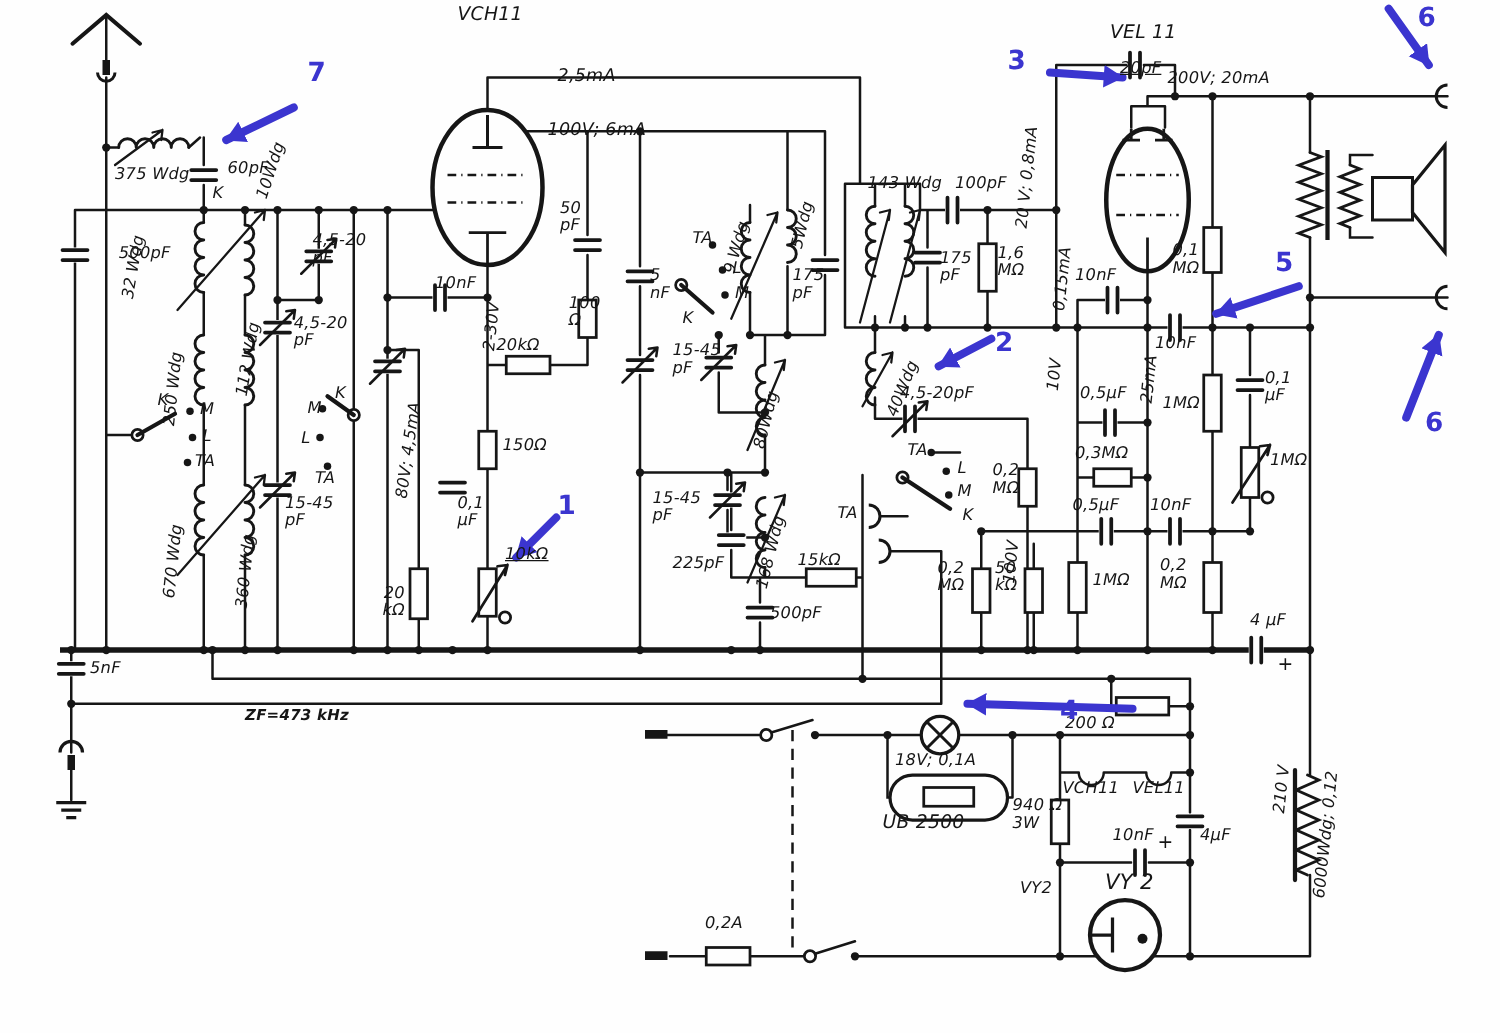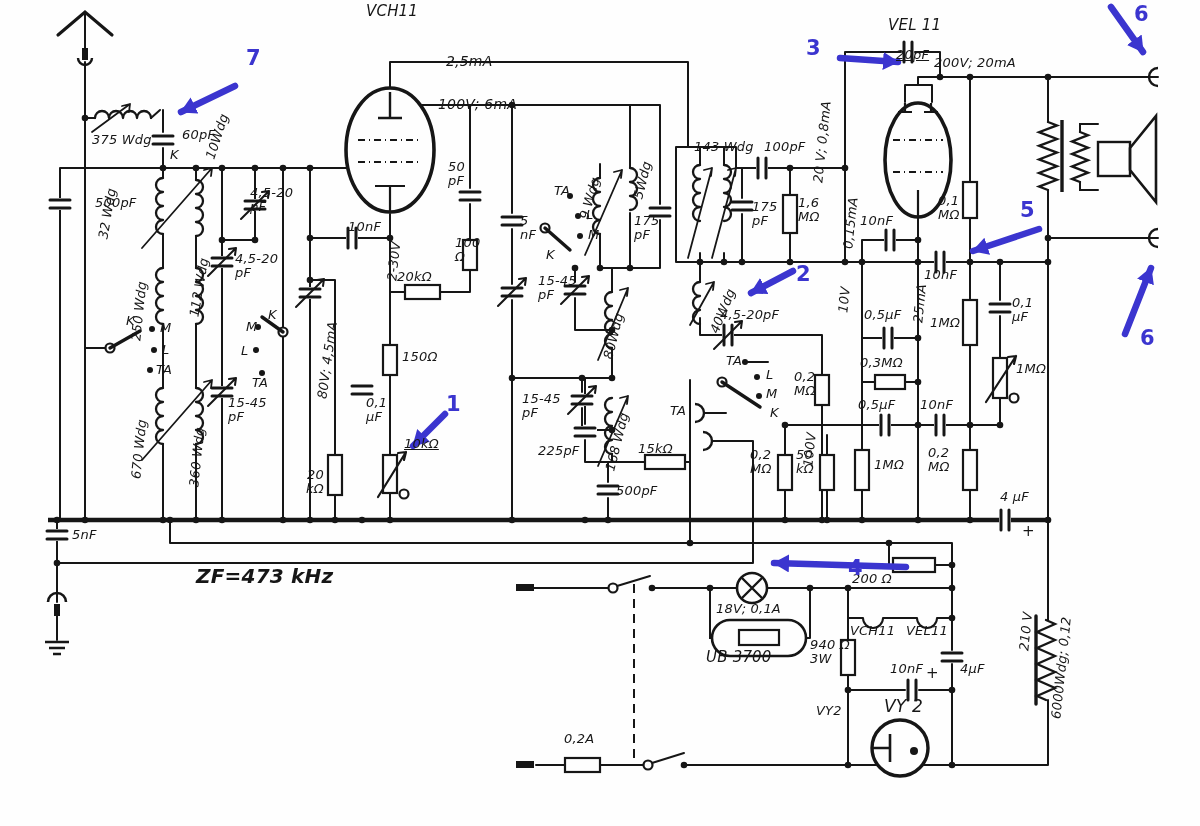--- a/index.html
+++ b/index.html
@@ -490,25 +490,25 @@
       <span class="lbl" style="left: 874px; top: 458px;">1MΩ</span>
       <span class="lbl" style="left: 928px; top: 446px;">0,2
 MΩ</span>
       <span class="lbl" style="left: 750px; top: 448px;">0,2
 MΩ</span>
       <span class="lbl" style="left: 796px; top: 448px;">50
 kΩ</span>
       <span class="lbl" style="left: 808px; top: 460px; transform: rotate(-84deg);">100V</span>
       <span class="lbl" style="left: 1000px; top: 490px;">4 µF</span>
       <span class="lbl" style="left: 1022px; top: 524px; font-size: 15px;">+</span>
-      <span class="lbl" style="left: 196px; top: 566px; font-size: 20px; font-weight: 600;">ZF=473 kHz</span>
+      <span class="lbl" style="left: 196px; top: 566px; font-size: 12px; font-weight: 600;">ZF=473 kHz</span>
       <span class="lbl" style="left: 72px; top: 528px;">5nF</span>
       <span class="lbl" style="left: 852px; top: 572px;">200 Ω</span>
       <span class="lbl" style="left: 716px; top: 602px;">18V; 0,1A</span>
-      <span class="lbl" style="left: 706px; top: 650px; font-size: 15px;">UB 3700</span>
+      <span class="lbl" style="left: 706px; top: 650px; font-size: 15px;">UB 2500</span>
       <span class="lbl" style="left: 850px; top: 624px;">VCH11</span>
       <span class="lbl" style="left: 906px; top: 624px;">VEL11</span>
       <span class="lbl" style="left: 810px; top: 638px;">940 Ω
 3W</span>
       <span class="lbl" style="left: 816px; top: 704px;">VY2</span>
       <span class="lbl" style="left: 884px; top: 698px; font-size: 17px;">VY 2</span>
       <span class="lbl" style="left: 890px; top: 662px;">10nF</span>
       <span class="lbl" style="left: 926px; top: 666px; font-size: 15px;">+</span>
       <span class="lbl" style="left: 960px; top: 662px;">4µF</span>
       <span class="lbl" style="left: 1024px; top: 644px; transform: rotate(-84deg);">210 V</span>

